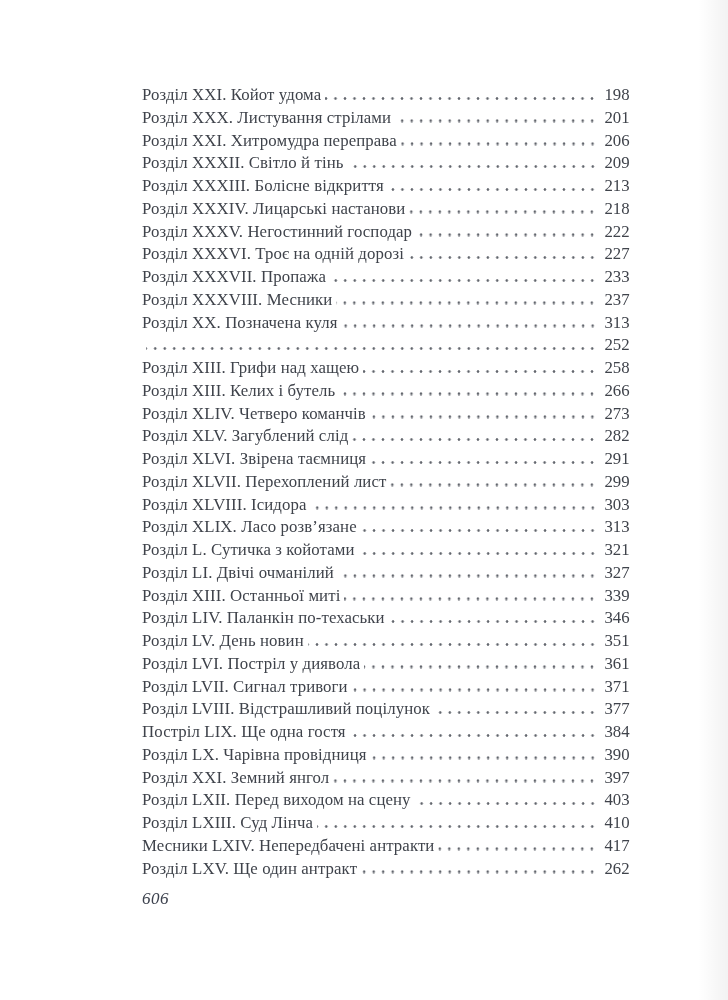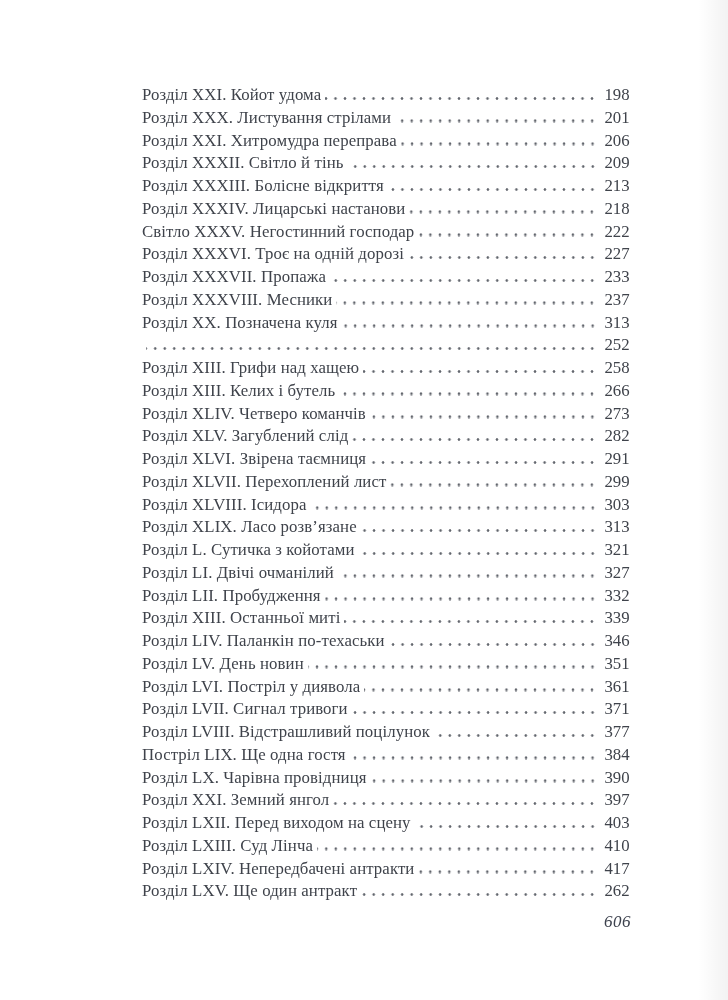--- a/index.html
+++ b/index.html
@@ -57,21 +57,21 @@
     background-repeat: repeat-x;
     background-position: right center;
   }
   .row .p {
     flex: 0 0 auto;
     min-width: 28px;
     text-align: center;
   }
   .folio {
     margin-top: 9px;
-    text-align: right;
+    text-align: left;
     font-style: italic;
     font-size: 17px;
     letter-spacing: 0.5px;
     color: #3d424e;
   }
 </style>
 </head>
 <body>
 
 <div class="page-inner">
@@ -100,21 +100,21 @@
         <span class="t">Розділ XXXIII. Болісне відкриття</span>
         <span class="leader"></span>
         <span class="p">213</span>
       </div>
       <div class="row">
         <span class="t">Розділ XXXIV. Лицарські настанови</span>
         <span class="leader"></span>
         <span class="p">218</span>
       </div>
       <div class="row">
-        <span class="t">Світло XXXV. Негостинний господар</span>
+        <span class="t">Розділ XXXV. Негостинний господар</span>
         <span class="leader"></span>
         <span class="p">222</span>
       </div>
       <div class="row">
         <span class="t">Розділ XXXVI. Троє на одній дорозі</span>
         <span class="leader"></span>
         <span class="p">227</span>
       </div>
       <div class="row">
         <span class="t">Розділ XXXVII. Пропажа</span>
@@ -179,25 +179,20 @@
         <span class="t">Розділ L. Сутичка з койотами</span>
         <span class="leader"></span>
         <span class="p">321</span>
       </div>
       <div class="row">
         <span class="t">Розділ LI. Двічі очманілий</span>
         <span class="leader"></span>
         <span class="p">327</span>
       </div>
       <div class="row">
-        <span class="t">Розділ LII. Пробудження</span>
-        <span class="leader"></span>
-        <span class="p">332</span>
-      </div>
-      <div class="row">
         <span class="t">Розділ XIII. Останньої миті</span>
         <span class="leader"></span>
         <span class="p">339</span>
       </div>
       <div class="row">
         <span class="t">Розділ LIV. Паланкін по-техаськи</span>
         <span class="leader"></span>
         <span class="p">346</span>
       </div>
       <div class="row">
@@ -239,21 +234,21 @@
         <span class="t">Розділ LXII. Перед виходом на сцену</span>
         <span class="leader"></span>
         <span class="p">403</span>
       </div>
       <div class="row">
         <span class="t">Розділ LXIII. Суд Лінча</span>
         <span class="leader"></span>
         <span class="p">410</span>
       </div>
       <div class="row">
-        <span class="t">Розділ LXIV. Непередбачені антракти</span>
+        <span class="t">Месники LXIV. Непередбачені антракти</span>
         <span class="leader"></span>
         <span class="p">417</span>
       </div>
       <div class="row">
         <span class="t">Розділ LXV. Ще один антракт</span>
         <span class="leader"></span>
         <span class="p">262</span>
       </div>
     </div>
   <div class="folio">606</div>

